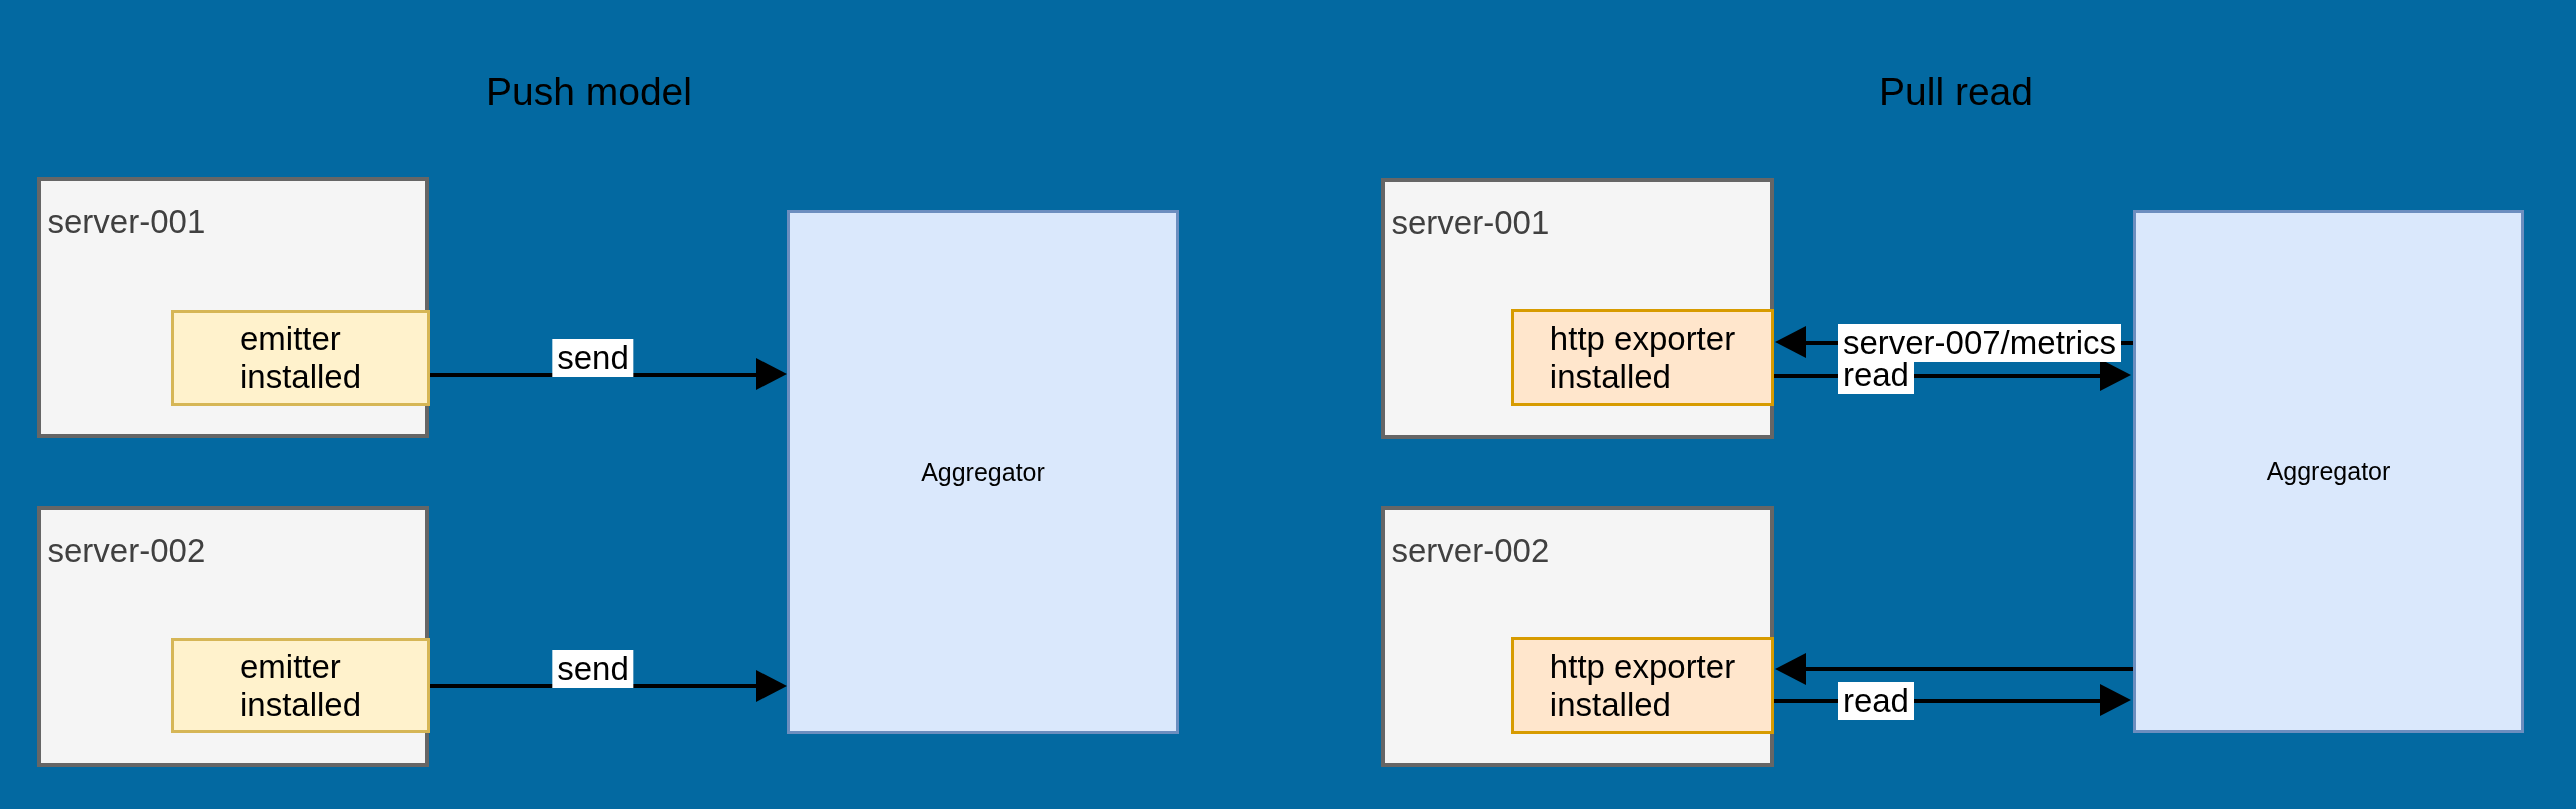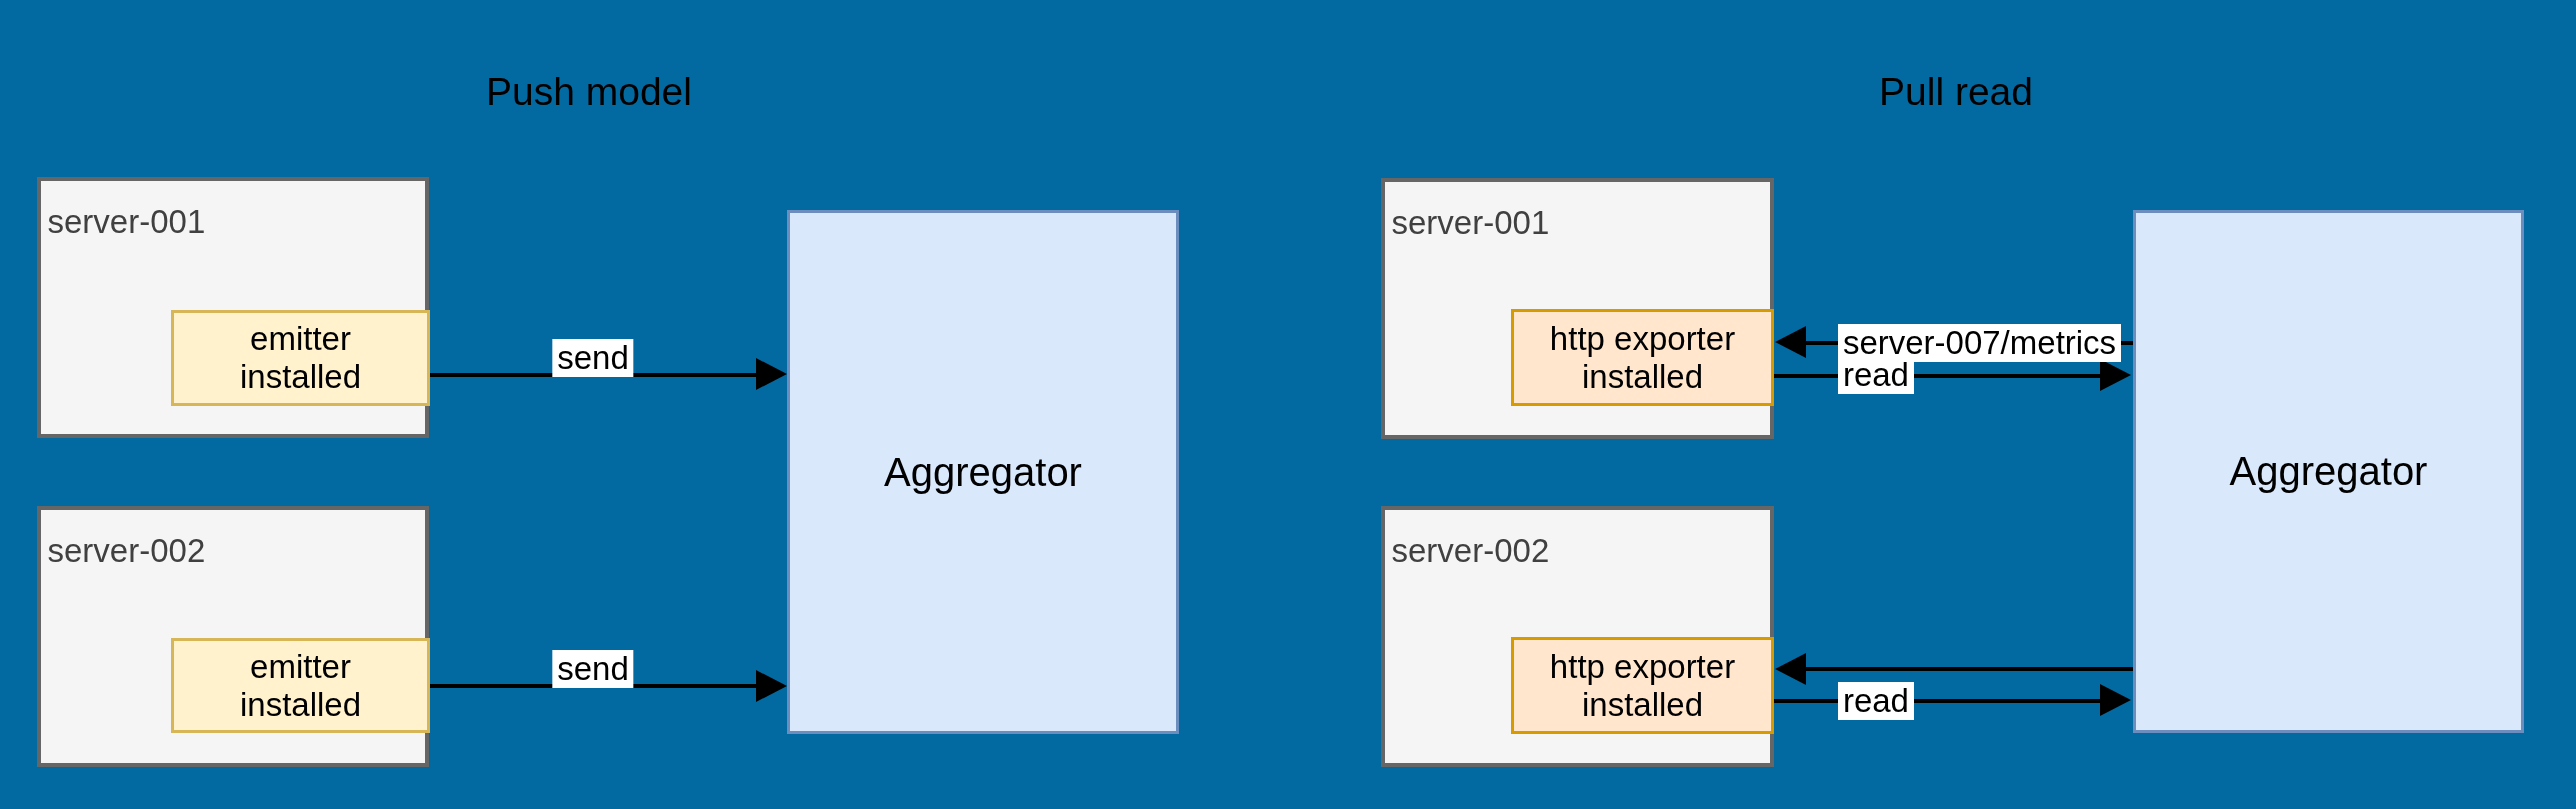--- a/index.html
+++ b/index.html
@@ -35,38 +35,38 @@
     color: #404040;
     white-space: nowrap;
   }
   .inner-box {
     position: absolute;
     box-sizing: border-box;
     border: 3.3px solid;
     display: flex;
     align-items: center;
     justify-content: center;
-    text-align: center;
+    text-align: left;
     font-size: 33px;
     line-height: 38px;
     color: #000000;
     white-space: pre-line;
     z-index: 3;
   }
   .emitter-box   { background: var(--emitter-fill);  border-color: var(--emitter-border); }
   .exporter-box  { background: var(--exporter-fill); border-color: var(--exporter-border); }
   .aggregator-box {
     position: absolute;
     box-sizing: border-box;
     background: var(--aggregator-fill);
     border: 3.3px solid var(--aggregator-border);
     display: flex;
     align-items: center;
     justify-content: center;
-    font-size: 40px;
+    font-size: 25px;
     color: #000000;
     z-index: 1;
   }
   .hline {
     position: absolute;
     height: 4.1px;
     background: var(--arrow-color);
     z-index: 4;
   }
   .arrow-head-right {

